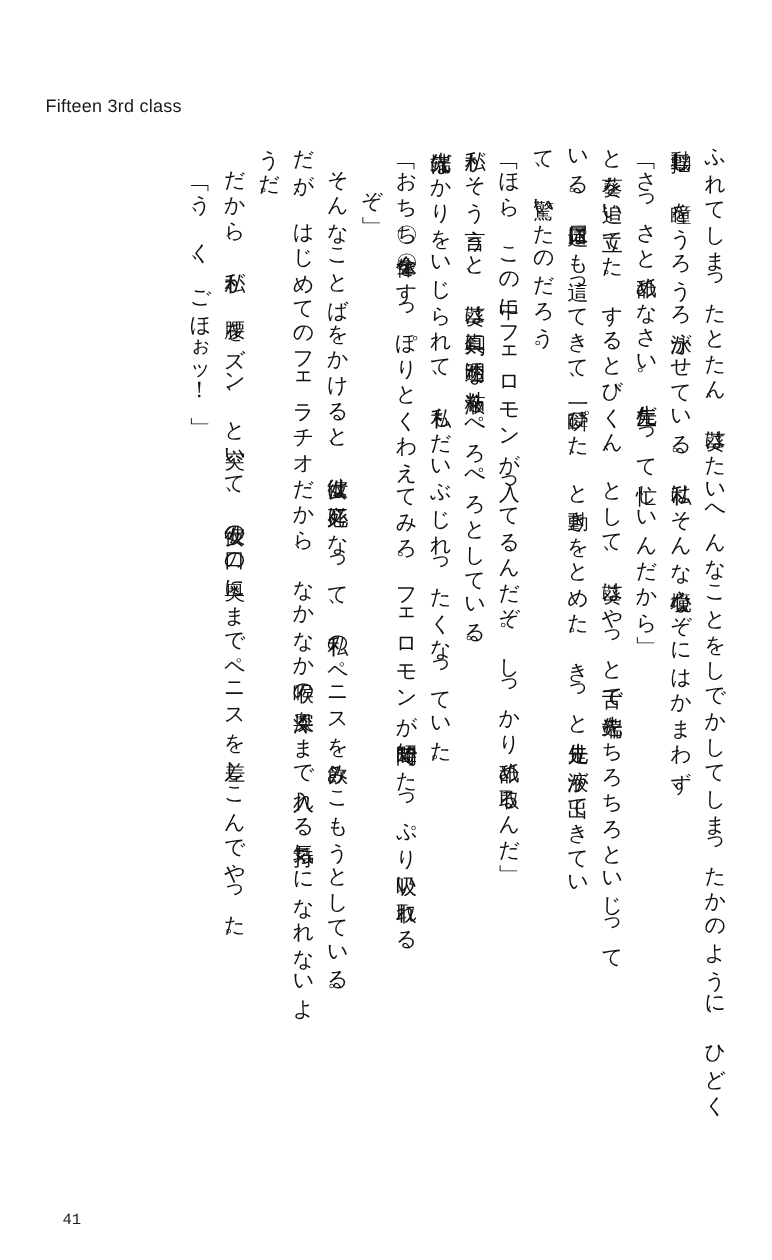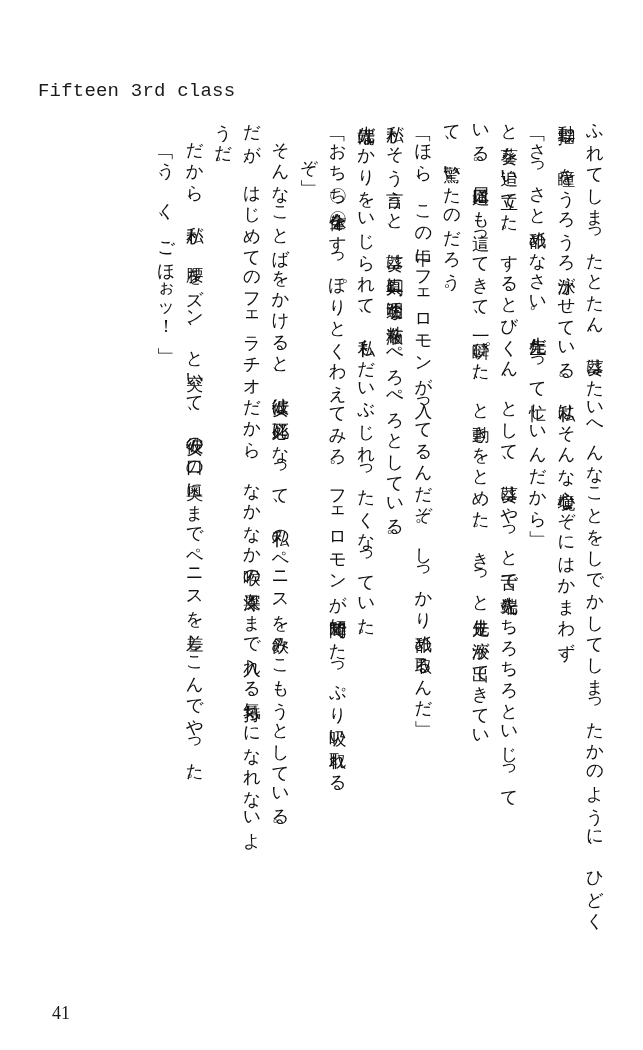--- a/index.html
+++ b/index.html
@@ -20,34 +20,34 @@
     position: absolute;
     inset: 0;
     background: #ffffff;
   }
 
   
   .running-header {
     position: absolute;
     left: 38px;
     top: 80px;
-    font-family: Liberation Mono, monospace;
-    font-size: 19px;
+    font-family: Liberation Sans, sans-serif;
+    font-size: 15px;
     letter-spacing: 0.2px;
     color: #1a1a1a;
     white-space: nowrap;
   }
 
   
   .page-number {
     position: absolute;
     left: 52px;
     bottom: 26px;
-    font-family: Liberation Serif, serif;
-    font-size: 18px;
+    font-family: Liberation Mono, monospace;
+    font-size: 13px;
     color: #1a1a1a;
     text-align: right;
   }
 
   
   .vtext {
     position: absolute;
     left: 40px;
     right: 34px;
     top: 112px;

